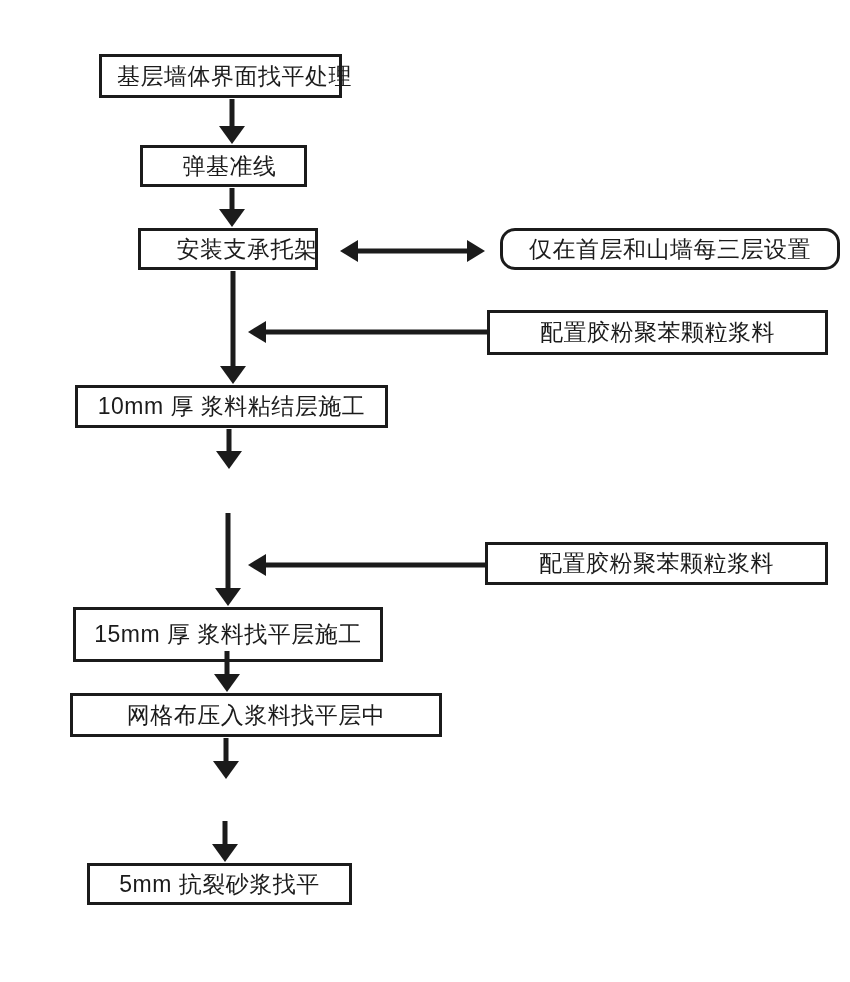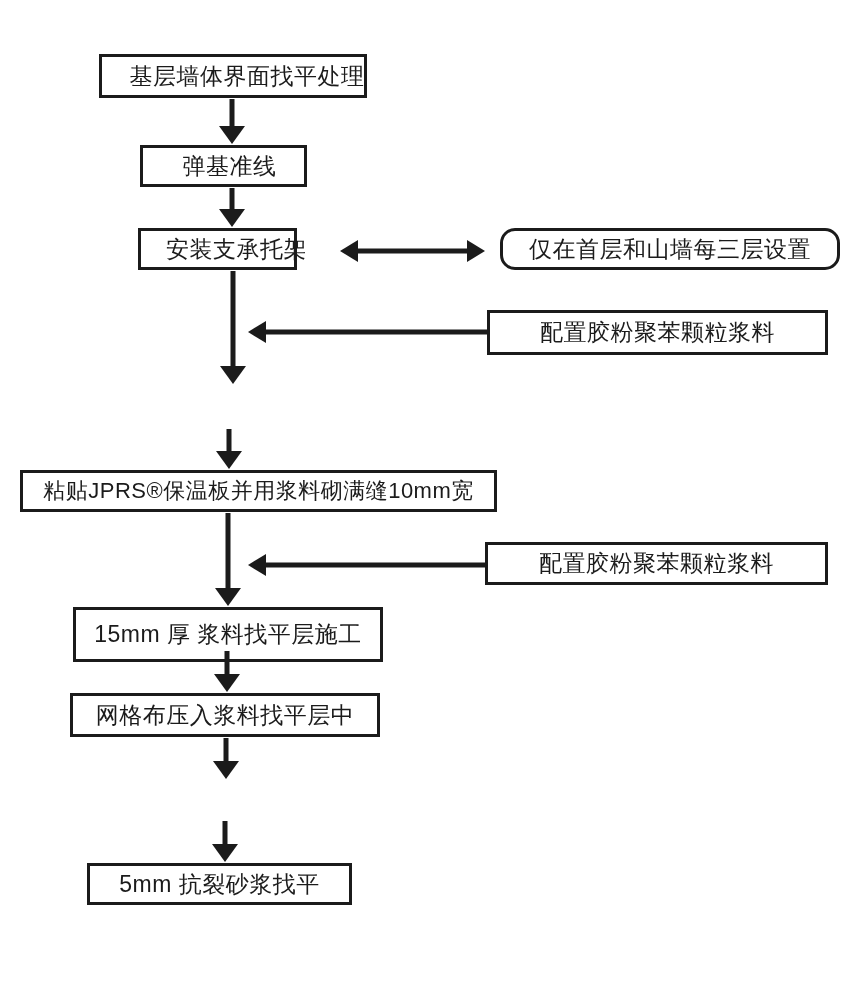--- a/index.html
+++ b/index.html
@@ -19,27 +19,27 @@
     border: 3px solid #1b1b1b;
     display: flex;
     align-items: center;
     justify-content: center;
     font-size: 23px;
     letter-spacing: 0.5px;
     white-space: nowrap;
     line-height: 1;
   }
   
-  #n1 { left:  99px; top:  54px; width: 268px; height: 44px; padding-left: 28px; }
+  #n1 { left:  99px; top:  54px; width: 243px; height: 44px; padding-left: 28px; }
   #n2 { left: 140px; top: 145px; width: 167px; height: 42px; padding-left: 12px; }
-  #n3 { left: 138px; top: 228px; width: 159px; height: 42px; padding-left: 38px; }
+  #n3 { left: 138px; top: 228px; width: 180px; height: 42px; padding-left: 38px; }
   #n4 { left:  75px; top: 385px; width: 313px; height: 43px; }
   #n5 { left:  20px; top: 470px; width: 477px; height: 42px; font-size: 22px; }
   #n6 { left:  73px; top: 607px; width: 310px; height: 55px; }
-  #n7 { left:  70px; top: 693px; width: 310px; height: 44px; }
+  #n7 { left:  70px; top: 693px; width: 372px; height: 44px; }
   #n8 { left: 140px; top: 780px; width: 168px; height: 40px; }
   #n9 { left:  87px; top: 863px; width: 265px; height: 42px; }
   
   #sA { left: 500px; top: 228px; width: 340px; height: 42px; border-radius: 15px; }
   #sB { left: 487px; top: 310px; width: 341px; height: 45px; }
   #sC { left: 485px; top: 542px; width: 343px; height: 43px; }
 
   
   .varrow { position: absolute; width: 26px; }
   .varrow .shaft {
@@ -101,21 +101,21 @@
   #d1 { left: 340px; top: 239px; width: 145px; }
 </style>
 </head>
 <body>
 
 <div id="canvas">
 
   <div class="node" id="n1">基层墙体界面找平处理</div>
   <div class="node" id="n2">弹基准线</div>
   <div class="node" id="n3">安装支承托架</div>
-  <div class="node" id="n5">粘贴JPRS®保温板并用浆料砌满缝10mm宽</div>
+  <div class="node" id="n4">10mm 厚 浆料粘结层施工</div>
   <div class="node" id="n6">15mm 厚 浆料找平层施工</div>
   <div class="node" id="n7">网格布压入浆料找平层中</div>
   <div class="node" id="n9">5mm 抗裂砂浆找平</div>
 
   <div class="node" id="sA">仅在首层和山墙每三层设置</div>
   <div class="node" id="sB">配置胶粉聚苯颗粒浆料</div>
   <div class="node" id="sC">配置胶粉聚苯颗粒浆料</div>
 
   <div class="varrow" id="a1">
     <div class="shaft"></div>

